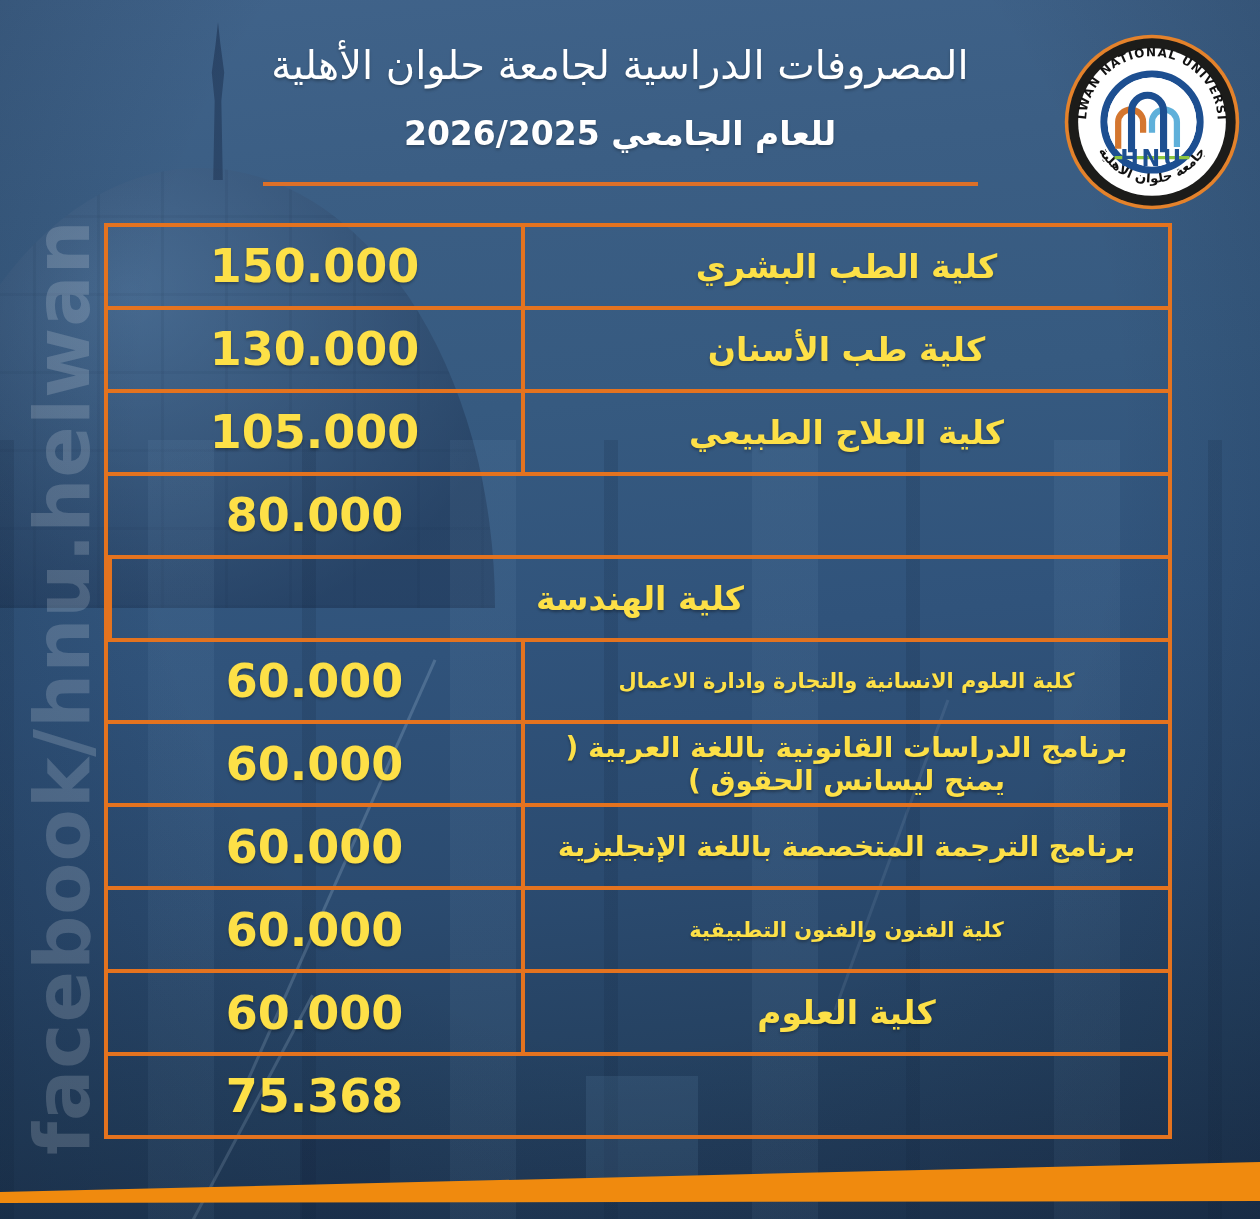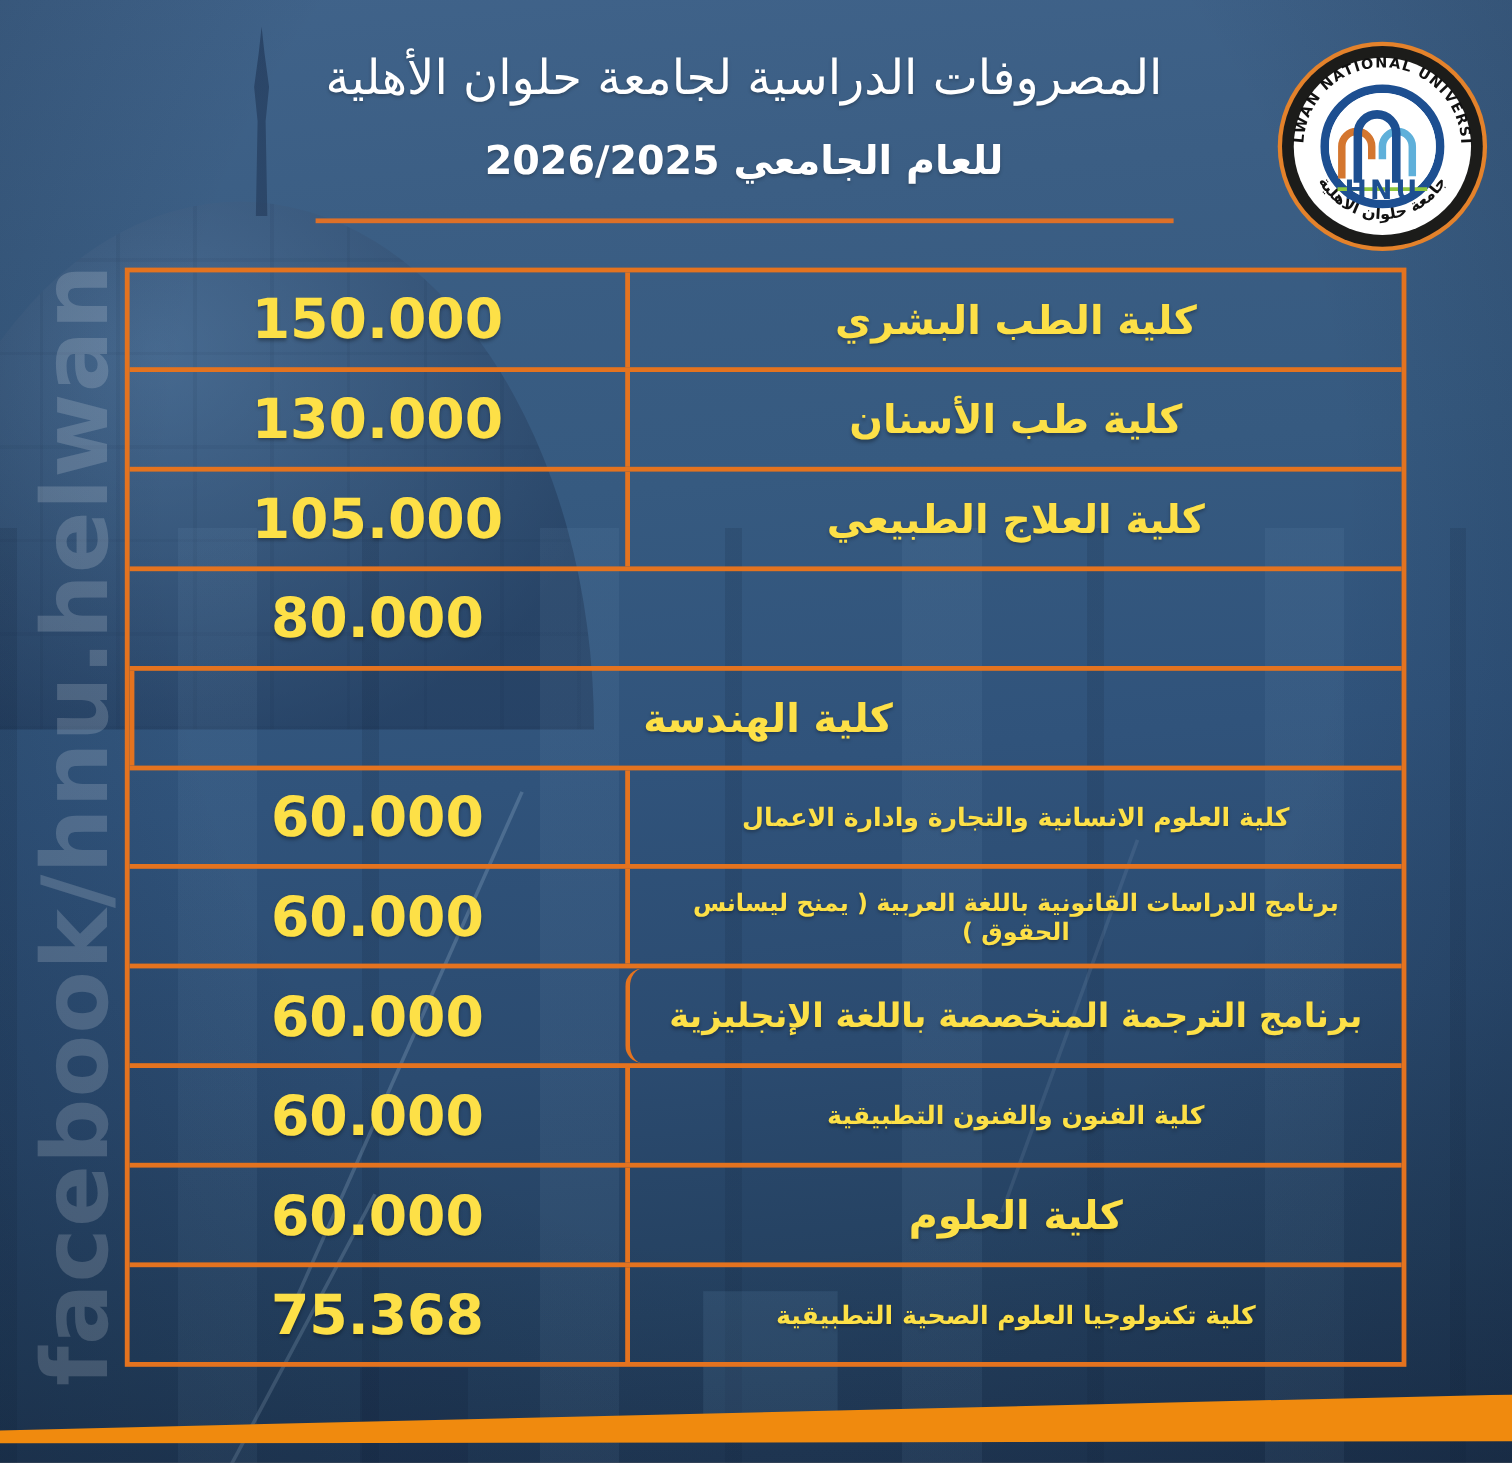--- a/index.html
+++ b/index.html
@@ -88,22 +88,22 @@
     text-shadow:0 2px 3px rgba(0,0,0,.3);
   }
   .cell-name{
     flex:1;border-left:4px solid #e4731f;
     direction:rtl;text-align:center;font-weight:bold;
     padding:0 14px;box-sizing:border-box;
     text-shadow:0 2px 3px rgba(0,0,0,.3);
   }
   .sz-l{font-size:33px;}
   .sz-m{font-size:21px;}
-  .sz-m8{font-size:28px;border-radius:15px;}
-  .sz-s{font-size:20px;}
+  .sz-m8{font-size:28px;}
+  .sz-s{font-size:28px;}
   
   .wedge{
     left:0;top:0;width:1260px;height:1219px;
     background:#f08a0e;
     clip-path:polygon(0 1192px,1260px 1162px,1260px 1201px,0 1203px);
   }
 </style>
 </head>
 <body>
 
@@ -188,17 +188,16 @@
   <div class="t-row">
     <div class="cell cell-fee">60.000</div>
     <div class="cell cell-name sz-m">كلية الفنون والفنون التطبيقية</div>
   </div>
   <div class="t-row">
     <div class="cell cell-fee">60.000</div>
     <div class="cell cell-name sz-l">كلية العلوم</div>
   </div>
   <div class="t-row">
     <div class="cell cell-fee">75.368</div>
-    <div class="cell cell-name sz-m">كلية تكنولوجيا العلوم الصحية التطبيقية</div>
   </div>
 </div>
 
 <div class="layer wedge"></div>
 
 </body></html>

